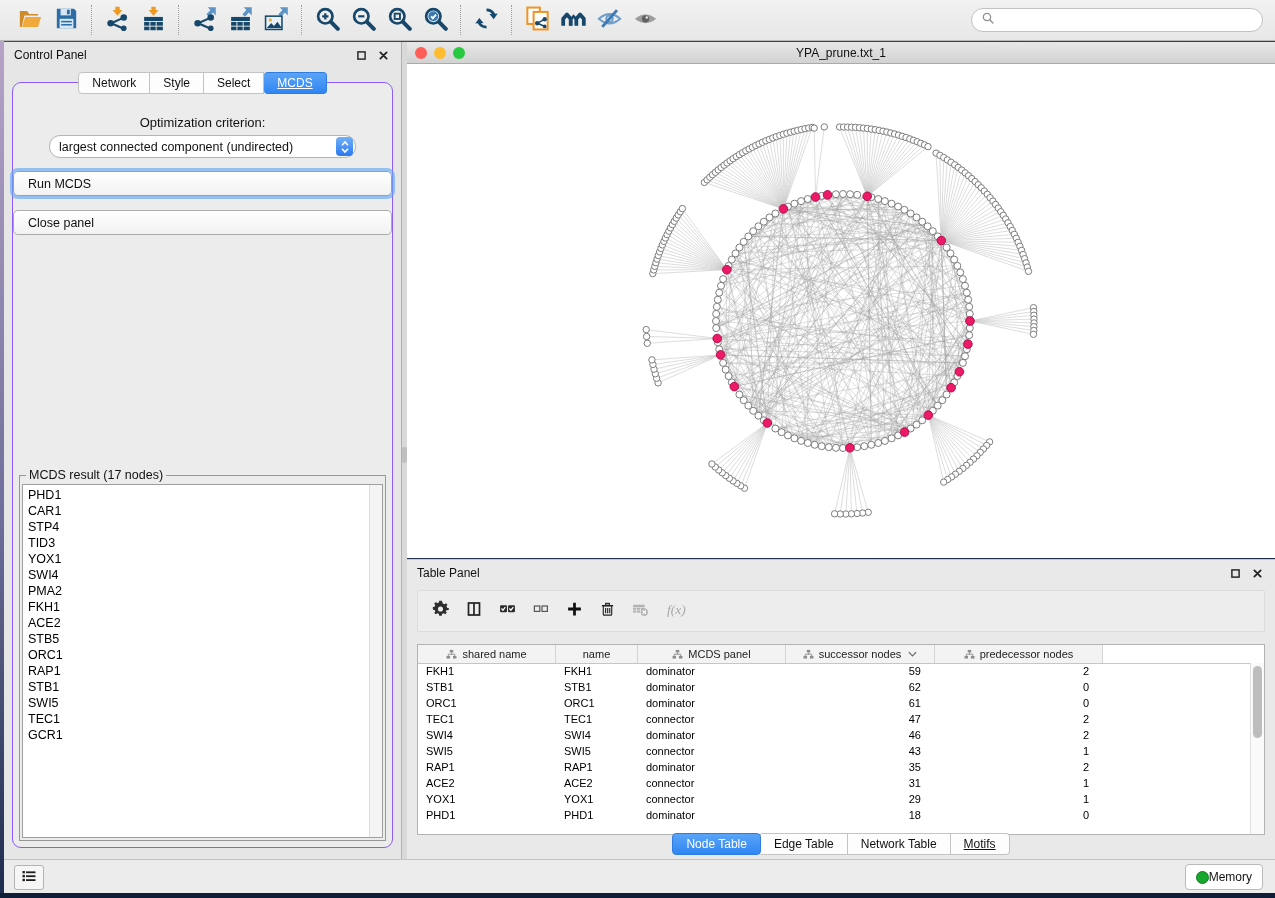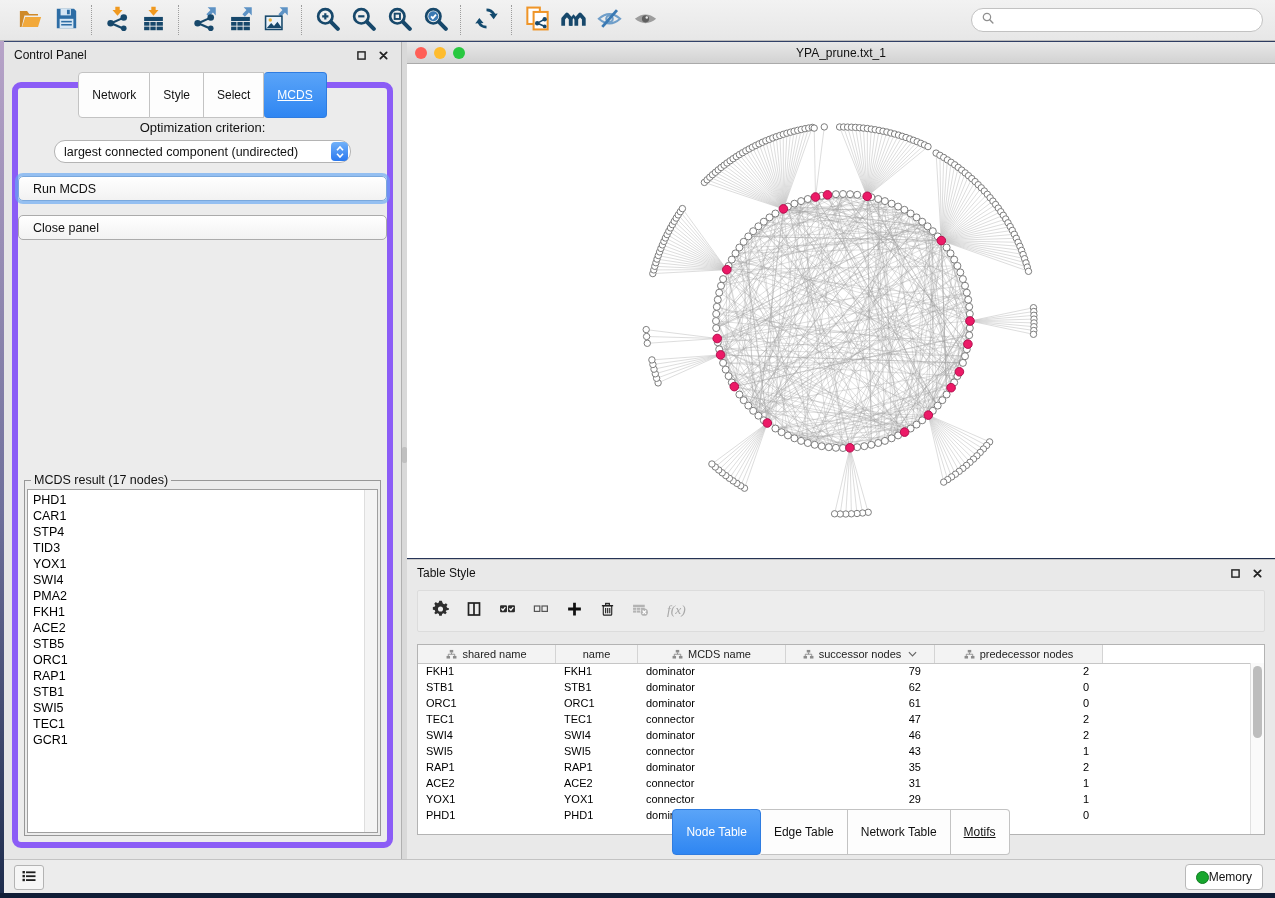--- a/index.html
+++ b/index.html
@@ -23,27 +23,27 @@
            background:linear-gradient(#b7a3c8,#6e6f9b 55%,#1d2c4c);}
   .wp-bottom{position:absolute;left:0;right:0;bottom:0;height:5px;background:#101d36;}
   
   .control-panel{position:absolute;left:4px;top:42px;width:398px;bottom:38px;
                  background:#e6e6e6;border-right:1px solid #b0b0b0;box-sizing:border-box;}
   .panel-header{height:26px;display:flex;align-items:center;padding:0 10px;font-size:12px;color:#111;}
   .panel-header .sp{flex:1;}
   .frame-btn{width:16px;height:16px;display:flex;align-items:center;justify-content:center;margin-left:6px;}
   .frame-btn svg{width:9px;height:9px;}
   .cp-tabs{position:absolute;left:0;right:0;top:30px;display:flex;justify-content:center;z-index:3;}
-  .tab{height:20px;line-height:20px;padding:12px 13px;font-size:12px;background:#fdfdfd;
+  .tab{height:20px;line-height:20px;padding:0 13px;font-size:12px;background:#fdfdfd;
        border:1px solid #c3c3c3;border-left:none;color:#111;cursor:default;}
   .tab:first-child{border-left:1px solid #c3c3c3;border-radius:4px 0 0 4px;}
   .tab:last-child{border-radius:0 4px 4px 0;text-decoration:underline;}
   .tab.active{background:linear-gradient(#5aa4f8,#2f86f2);color:#fff;border-color:#2f7ce0;border-radius:4px;}
   .mcds-panel{position:absolute;left:8px;right:8px;top:40px;bottom:12px;background:#ececec;
-              border:6px solid #8b5cf6;border-radius:9px;}
+              border:1px solid #8b5cf6;border-radius:9px;}
   .opt-label{position:absolute;top:32px;left:0;right:0;text-align:center;font-size:13px;color:#111;}
   .criterion{position:absolute;top:52px;left:36px;right:36px;height:23px;background:#fff;
              border:1px solid #b4b4b4;border-radius:11px;display:flex;align-items:center;box-sizing:border-box;}
   .criterion .val{flex:1;font-size:12.5px;padding-left:9px;color:#111;white-space:nowrap;}
   .stepper{width:17px;height:19px;margin-right:2px;border-radius:4px;
            background:linear-gradient(#71b1f9,#2a78ef);display:flex;align-items:center;justify-content:center;}
   .stepper svg{width:8px;height:14px;}
   .btn-row{position:absolute;top:88px;left:0;right:0;display:flex;justify-content:center;gap:14px;flex-direction:column;}
   .push-btn{height:23px;padding:0 14px;font-size:12.5px;background:linear-gradient(#fff,#f2f2f2);
             border:1px solid #ababab;border-radius:5px;color:#111;display:flex;align-items:center;cursor:default;}
@@ -1132,21 +1132,21 @@
             <circle cx="552.4" cy="307.8" r="4.3"></circle>
             <circle cx="544.1" cy="323.7" r="4.3"></circle>
             <circle cx="497.6" cy="368.1" r="4.3"></circle>
           </g>
         </svg>
     </div>
   </div>
 
   <div class="table-panel">
     <div class="panel-header">
-      <span>Table Style</span>
+      <span>Table Panel</span>
       <span class="sp"></span>
       <span class="frame-btn">
           <svg viewBox="0 0 10 10">
             <rect x="1" y="1" width="8" height="8" fill="none" stroke="#222" stroke-width="1.6"></rect>
           </svg>
         </span>
       <span class="frame-btn">
           <svg viewBox="0 0 10 10">
             <path d="M1.5 1.5l7 7M8.5 1.5l-7 7" stroke="#222" stroke-width="2" stroke-linecap="round"></path>
           </svg>
@@ -1229,21 +1229,21 @@
           <div class="th" style="width: 82px;">
             <span>name</span>
           </div>
           <div class="th" style="width: 148px;">
             <svg class="colicon" viewBox="0 0 12 12">
               <rect x="4.1" y="1" width="3.8" height="2.8" fill="#8c8c8c"></rect>
               <rect x="0.6" y="7.6" width="3.8" height="2.8" fill="#8c8c8c"></rect>
               <rect x="7.6" y="7.6" width="3.8" height="2.8" fill="#8c8c8c"></rect>
               <path d="M6 3.8v1.9M2.5 7.6V5.7h7v1.9" fill="none" stroke="#8c8c8c"></path>
             </svg>
-            <span>MCDS name</span>
+            <span>MCDS panel</span>
           </div>
           <div class="th" style="width: 149px;">
             <svg class="colicon" viewBox="0 0 12 12">
               <rect x="4.1" y="1" width="3.8" height="2.8" fill="#8c8c8c"></rect>
               <rect x="0.6" y="7.6" width="3.8" height="2.8" fill="#8c8c8c"></rect>
               <rect x="7.6" y="7.6" width="3.8" height="2.8" fill="#8c8c8c"></rect>
               <path d="M6 3.8v1.9M2.5 7.6V5.7h7v1.9" fill="none" stroke="#8c8c8c"></path>
             </svg>
             <span>successor nodes</span>
             <svg class="sort" viewBox="0 0 10 6">
@@ -1258,21 +1258,21 @@
               <path d="M6 3.8v1.9M2.5 7.6V5.7h7v1.9" fill="none" stroke="#8c8c8c"></path>
             </svg>
             <span>predecessor nodes</span>
           </div>
         </div>
       <div id="tbody">
           <div class="trow">
             <div class="td" style="width: 138px;">FKH1</div>
             <div class="td" style="width: 82px;">FKH1</div>
             <div class="td" style="width: 148px;">dominator</div>
-            <div class="td num" style="width: 149px;">79</div>
+            <div class="td num" style="width: 149px;">59</div>
             <div class="td num" style="width: 168px;">2</div>
           </div>
           <div class="trow">
             <div class="td" style="width: 138px;">STB1</div>
             <div class="td" style="width: 82px;">STB1</div>
             <div class="td" style="width: 148px;">dominator</div>
             <div class="td num" style="width: 149px;">62</div>
             <div class="td num" style="width: 168px;">0</div>
           </div>
           <div class="trow">

